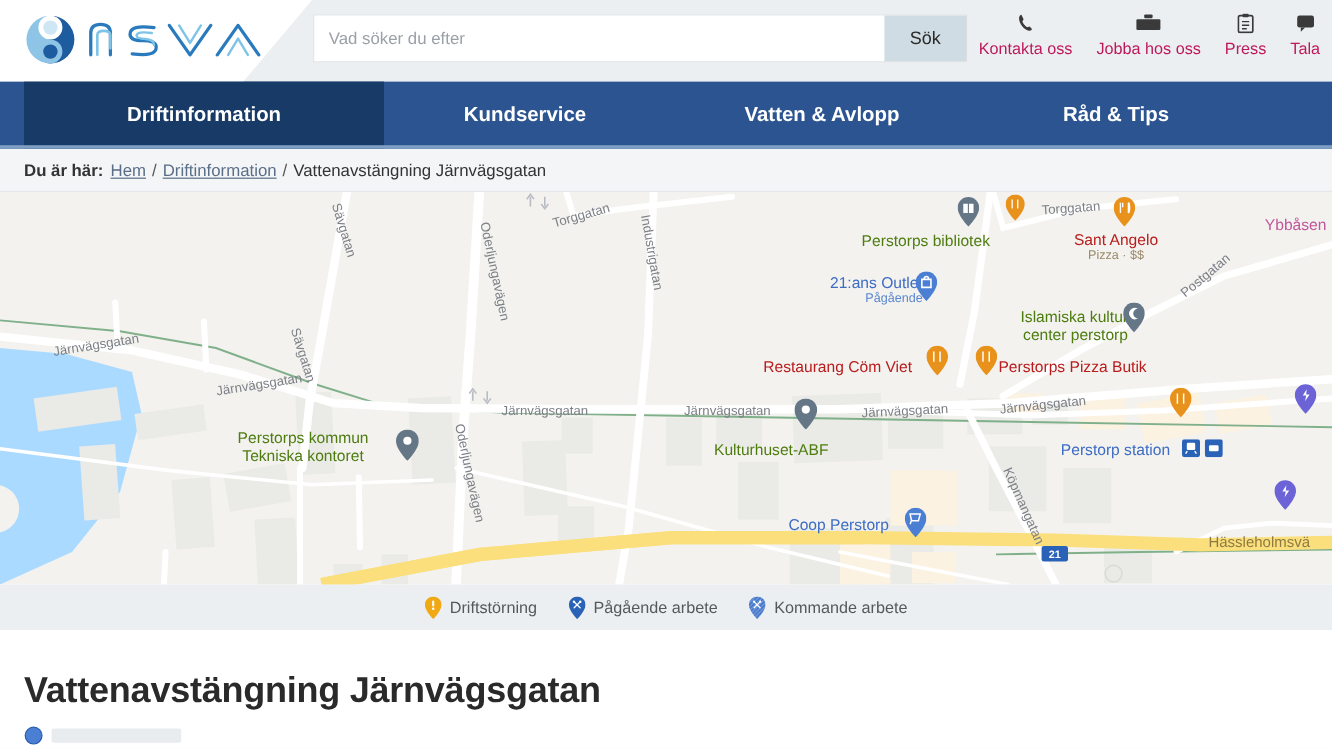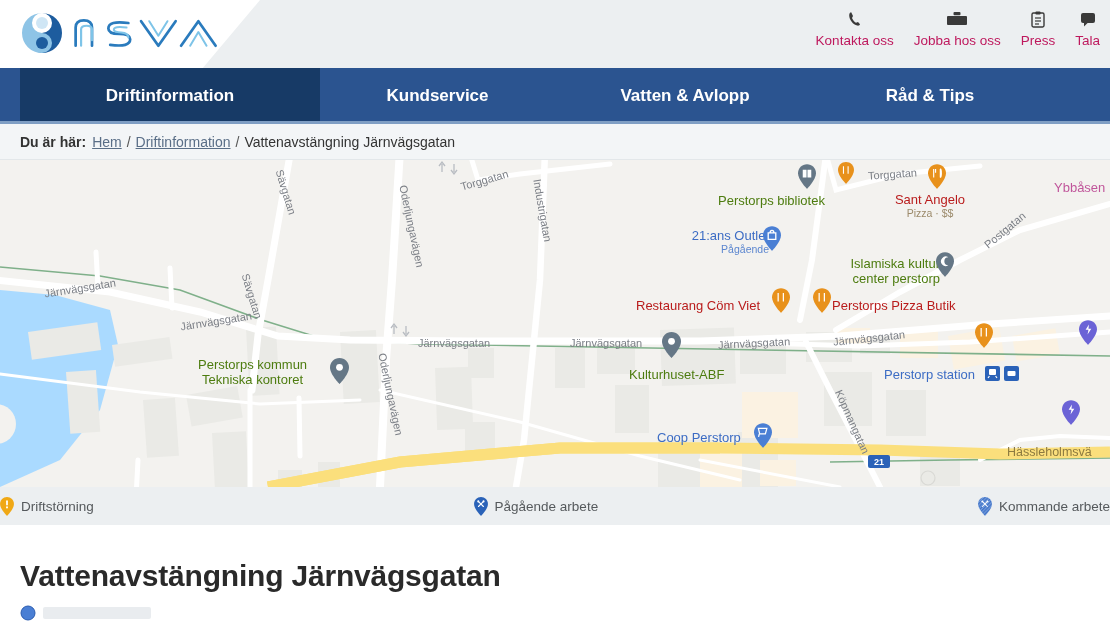--- a/index.html
+++ b/index.html
@@ -164,21 +164,22 @@
   .lbl-hwy { font-size:12.5px; color:#8d7a40; }
 
   .pin { position:absolute; pointer-events:none; }
 
   
   .legend {
     height:38px;
     background:#eceff1;
     display:flex;
     align-items:center;
-    justify-content:space-between;
+    justify-content:center;
+    gap:26px;
   }
   .legend-item {
     display:flex;
     align-items:center;
     gap:7px;
     font-size:13.5px;
     color:#55595c;
   }
 
   
@@ -227,20 +228,24 @@
         <path d="M62 11 Q40 8 40 17 Q40 23 52 23 Q64 23 64 29 Q64 38 42 35" stroke="#2a7bbd"></path>
         <path d="M60 16 Q46 14 46 18.5 Q46 21 54 21.5 Q62 22 62 27" stroke="#7ec4e8" stroke-width="2.2"></path>
         <path d="M76 9 L95 36 L114 9" stroke="#2a7bbd"></path>
         <path d="M85 9 L95 25 L105 9" stroke="#7ec4e8" stroke-width="2.2"></path>
         <path d="M120 36 L139 9 L158 36" stroke="#2a7bbd"></path>
         <path d="M130 36 L139 21 L148 36" stroke="#7ec4e8" stroke-width="2.2"></path>
       </g>
     </svg>
   </a>
 
+  <form class="search-wrap">
+    <input class="search-input" type="text" placeholder="Vad söker du efter" style="">
+    <button class="search-btn" type="submit">Sök</button>
+  </form>
 
   <div class="quicklinks">
     <a class="ql-item" href="#">
       <span class="ql-icon">
         <svg width="15" height="16" viewBox="0 0 15 16">
             <path d="M4.2 1.2 C3.2 1.2 2.2 2.4 2.2 4.2 C2.2 8.8 6.2 13.6 10.2 14.6 C11.8 15 12.8 14 13 13.2 L11 11 L9 11.8 C7.4 10.8 5.6 8.8 5 7 L6 5 L4.2 1.2 Z" fill="#3a3a3a"></path>
           </svg>
       </span>
       <span class="ql-label">Kontakta oss</span>
     </a>
@@ -483,21 +488,21 @@
   <div class="maplabel lbl-poi-orange" style="left:832px; top:138px;">Perstorps Pizza Butik</div>
   <svg class="pin" style="left:813px; top:128px;" width="18" height="25" viewBox="0 0 19 26">
       <path d="M9.5 0 C4.2 0 0 4.2 0 9.5 C0 16.5 9.5 26 9.5 26 C9.5 26 19 16.5 19 9.5 C19 4.2 14.8 0 9.5 0 Z" fill="#e8911b"></path>
       <path d="M6.5 5 v4 M6.5 5 v9 M12 5 v9" stroke="#ffffff" stroke-width="1.3" fill="none"></path>
     </svg>
   <svg class="pin" style="left:975px; top:163px;" width="18" height="25" viewBox="0 0 19 26">
       <path d="M9.5 0 C4.2 0 0 4.2 0 9.5 C0 16.5 9.5 26 9.5 26 C9.5 26 19 16.5 19 9.5 C19 4.2 14.8 0 9.5 0 Z" fill="#e8911b"></path>
       <path d="M6.5 5 v4 M6.5 5 v9 M12 5 v9" stroke="#ffffff" stroke-width="1.3" fill="none"></path>
     </svg>
 
-  <div class="maplabel lbl-poi-dark" style="left:629px; top:207px;">Kulturhuset-ABF</div>
+  <div class="maplabel lbl-poi-dark" style="left:595px; top:207px;">Kulturhuset-ABF</div>
   <svg class="pin" style="left:662px; top:172px;" width="19" height="26" viewBox="0 0 19 26">
       <path d="M9.5 0 C4.2 0 0 4.2 0 9.5 C0 16.5 9.5 26 9.5 26 C9.5 26 19 16.5 19 9.5 C19 4.2 14.8 0 9.5 0 Z" fill="#657786"></path>
       <circle cx="9.5" cy="9.3" r="3.4" fill="#ffffff"></circle>
     </svg>
 
   <div class="maplabel lbl-poi-blue" style="left:657px; top:270px;">Coop Perstorp</div>
   <svg class="pin" style="left:754px; top:263px;" width="18" height="25" viewBox="0 0 19 26">
       <path d="M9.5 0 C4.2 0 0 4.2 0 9.5 C0 16.5 9.5 26 9.5 26 C9.5 26 19 16.5 19 9.5 C19 4.2 14.8 0 9.5 0 Z" fill="#4a7fd4"></path>
       <path d="M4.6 5.4 h9 l-1.6 6 h-6 z M5.6 11.4 l-0.8 3" stroke="#ffffff" stroke-width="1.3" fill="none"></path>
     </svg>

